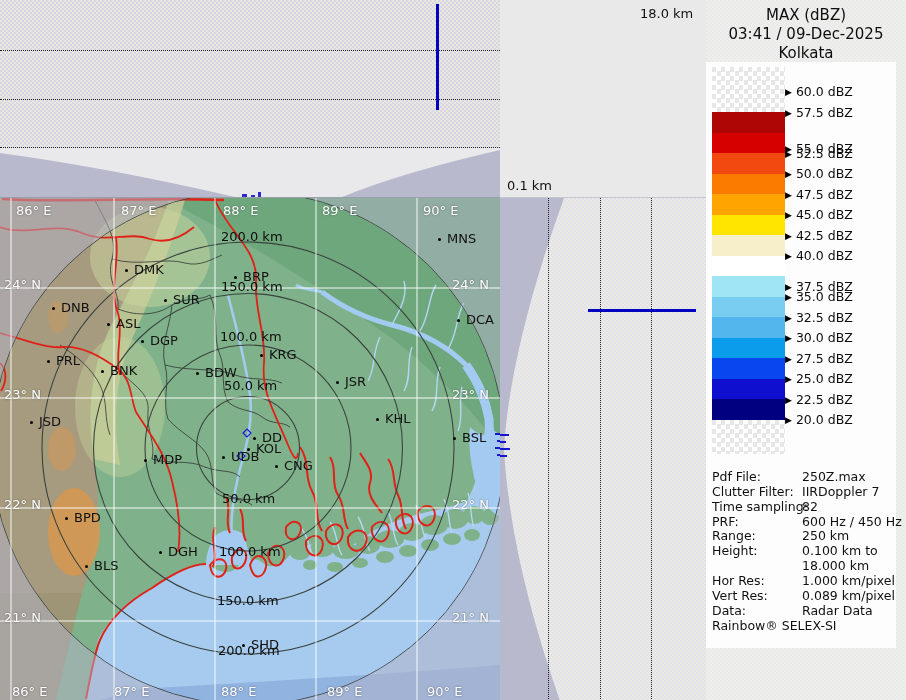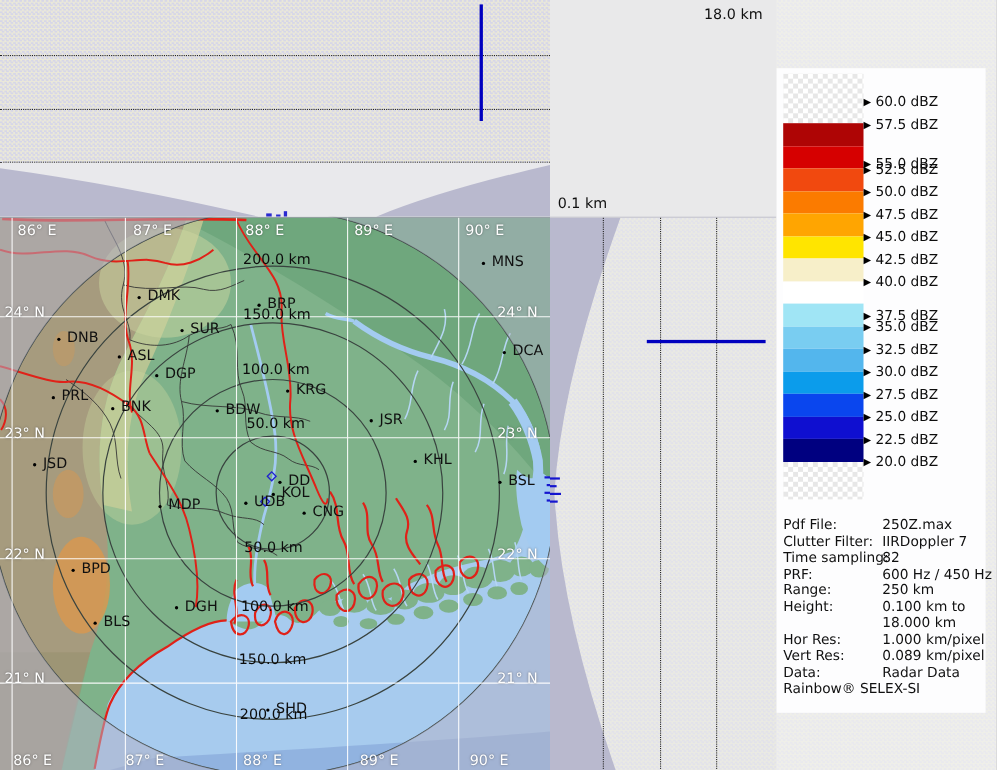--- a/index.html
+++ b/index.html
@@ -256,20 +256,25 @@
         <div class="city" style="left: 153px; top: 255px;">MDP</div>
         <div class="city" style="left: 74px; top: 313px;">BPD</div>
         <div class="city" style="left: 168px; top: 347px;">DGH</div>
         <div class="city" style="left: 94px; top: 361px;">BLS</div>
         <div class="city" style="left: 251px; top: 440px;">SHD</div>
       </div>
   </div>
 
   <div class="legend">
     <div class="legend-white"></div>
+    <div class="legend-header">
+      <div class="l1">MAX (dBZ)</div>
+      <div class="l1">03:41 / 09-Dec-2025</div>
+      <div class="l1">Kolkata</div>
+    </div>
     <div class="legend-bar" id="legend-bar">
         <div class="legend-band checker" style="height: 45px;"></div>
         <div class="legend-band" style="height: 20.53px; background: rgb(174, 5, 5);"></div>
         <div class="legend-band" style="height: 20.53px; background: rgb(214, 0, 0);"></div>
         <div class="legend-band" style="height: 20.53px; background: rgb(241, 73, 15);"></div>
         <div class="legend-band" style="height: 20.53px; background: rgb(251, 123, 0);"></div>
         <div class="legend-band" style="height: 20.53px; background: rgb(255, 165, 1);"></div>
         <div class="legend-band" style="height: 20.53px; background: rgb(255, 229, 0);"></div>
         <div class="legend-band" style="height: 20.53px; background: rgb(247, 239, 201);"></div>
         <div class="legend-band" style="height: 20.53px; background: rgb(255, 255, 255);"></div>

